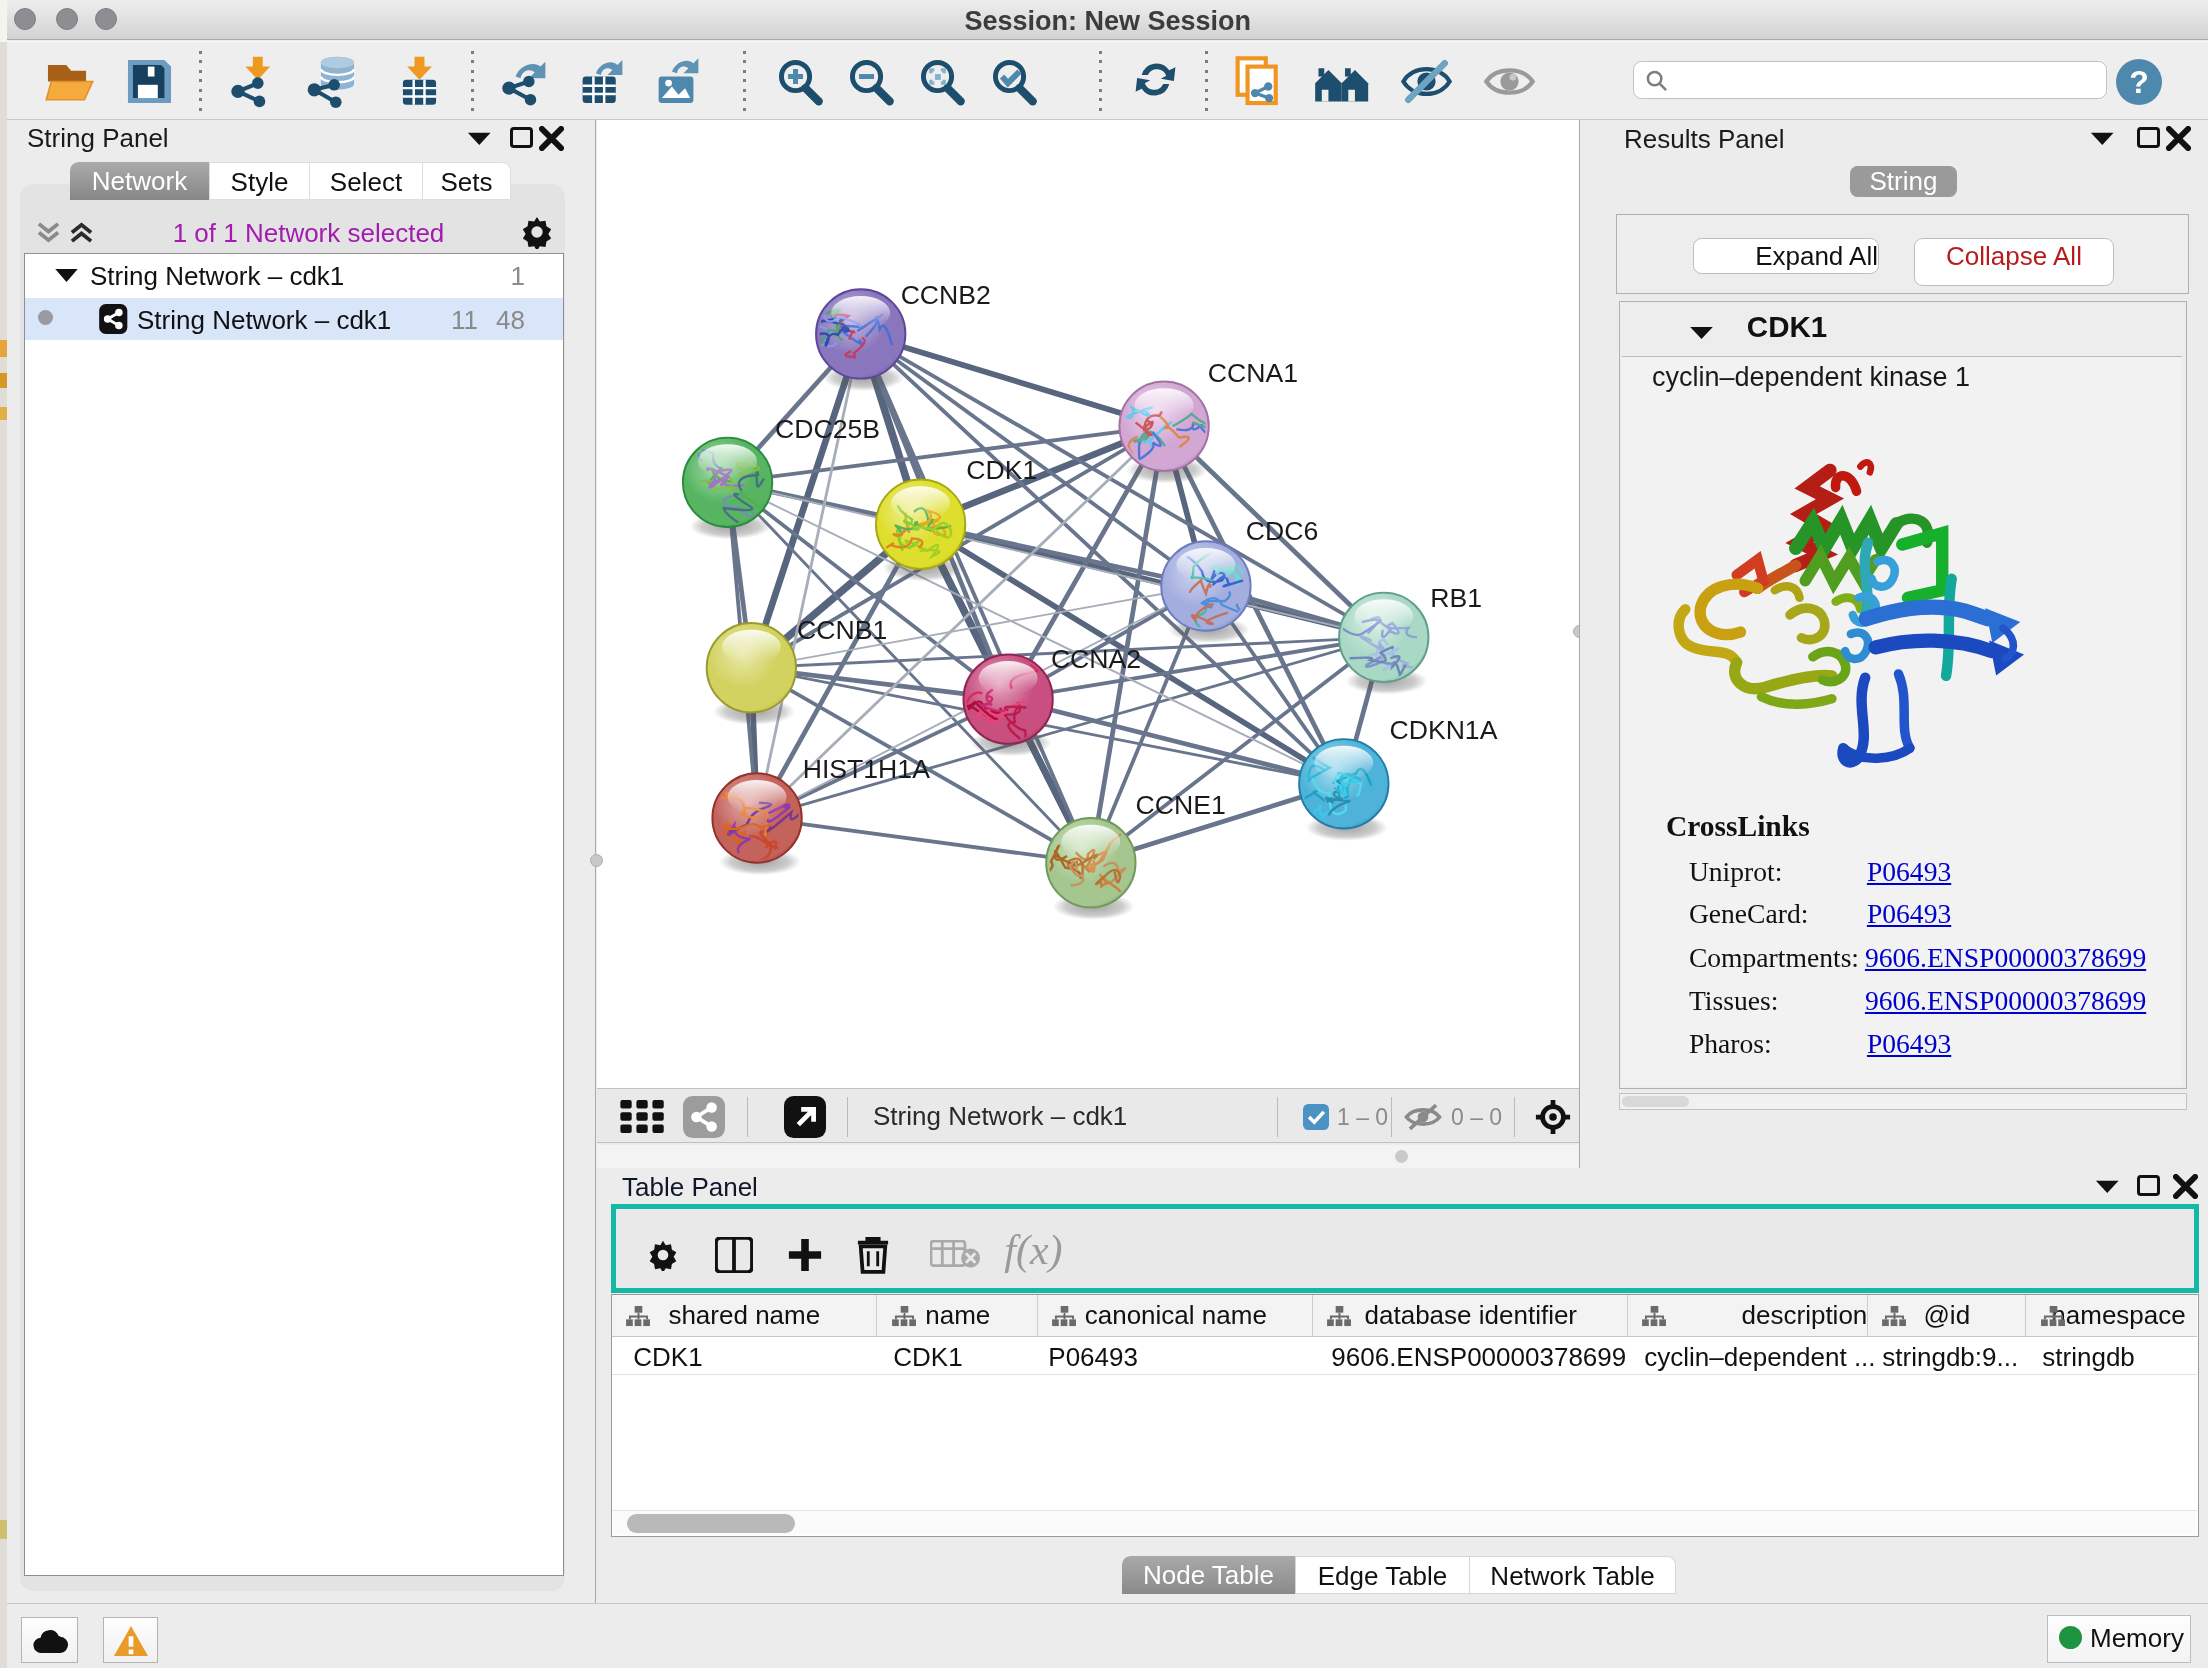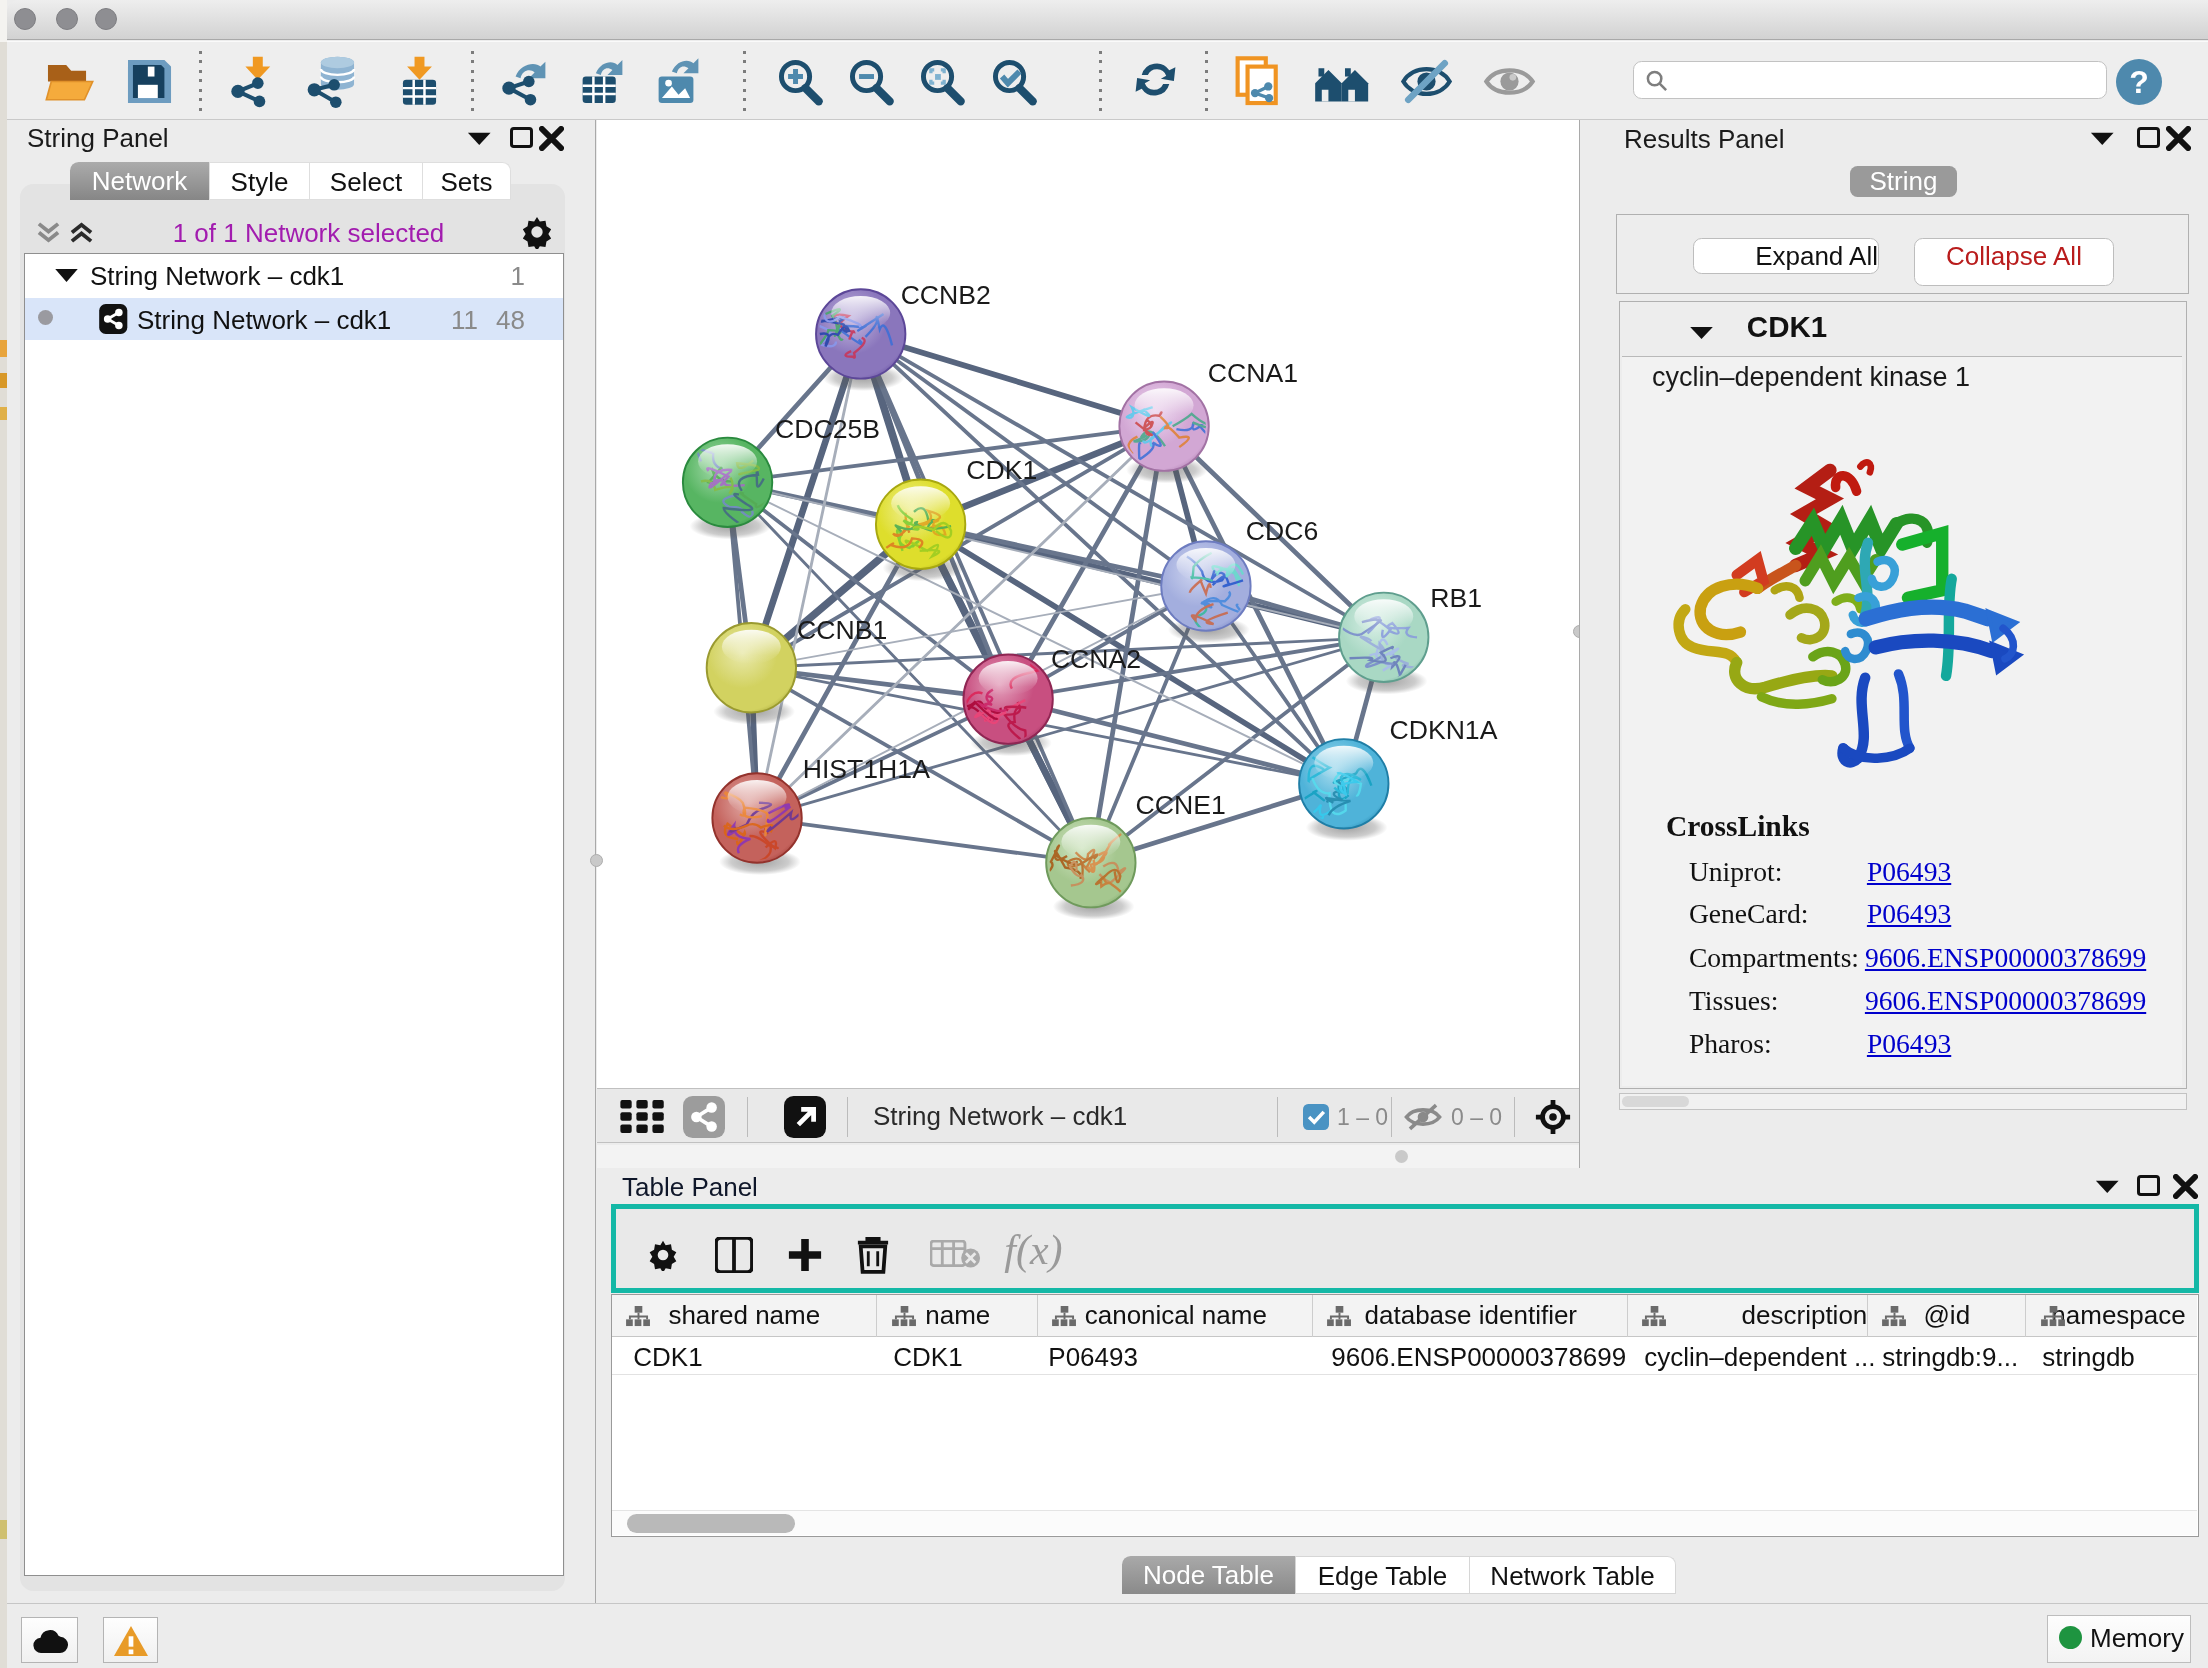--- a/index.html
+++ b/index.html
@@ -11,20 +11,21 @@
 .tbi{position:absolute;top:13.3px}
 #searchbox{position:absolute;left:1633px;top:19px;width:474px;height:38px;background:#fff;border:1.9px solid #c2c2c2;border-radius:8.6px}
 #statusbar{position:absolute;left:0;top:1603px;width:2208px;height:66px;background:#ececec;border-top:1px solid #c6c6c6}
 #membtn{position:absolute;left:2047px;top:10.5px;width:144px;height:48px;background:linear-gradient(#fdfdfd,#f3f3f3);border:1.9px solid #bdbdbd;font-size:26px;color:#111;white-space:nowrap;overflow:hidden;}
 </style></head>
 <body>
 <div id="titlebar">
   <div class="tl" style="left:7.6px"></div>
   <div class="tl" style="left:49px"></div>
   <div class="tl" style="left:88px"></div>
+  <div id="title">Session: New Session</div>
 </div>
 <div style="position:absolute;left:0;top:0;width:6.7px;height:1668px;background:#e0ddd6;z-index:50">
     <div style="position:absolute;left:0;top:0;width:6.7px;height:42px;background:#f4f3f0"></div>
 <div style="position:absolute;left:0;top:340px;width:6.7px;height:17px;background:#e8a43c"></div>
 <div style="position:absolute;left:0;top:373px;width:6.7px;height:15px;background:#d89828"></div>
 <div style="position:absolute;left:0;top:407px;width:6.7px;height:13.3px;background:#e0b048"></div>
 <div style="position:absolute;left:0;top:1520px;width:6.7px;height:19px;background:#cfc070"></div>
 </div>
 <div id="toolbar">
   <svg class="tbi" style="left:43px" width="53" height="53" viewBox="0 0 64 64">

